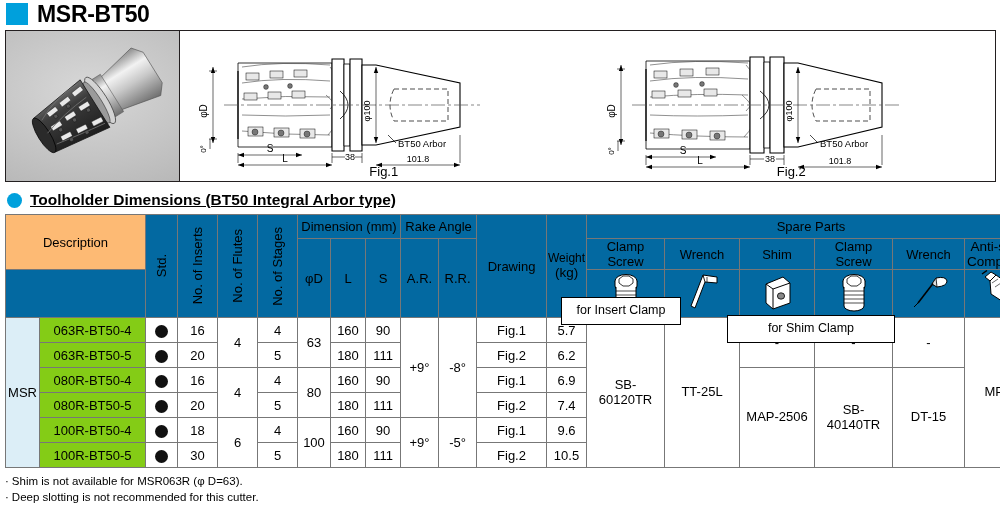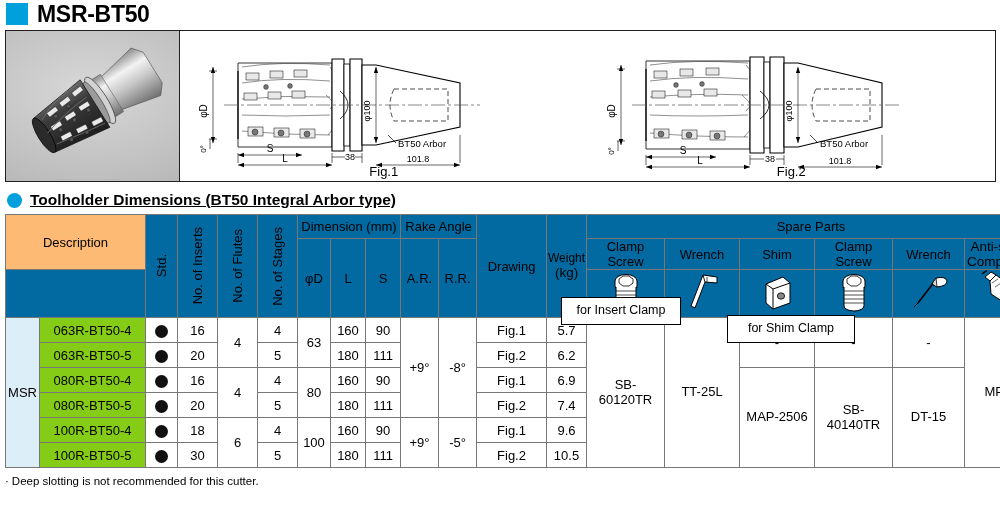--- a/index.html
+++ b/index.html
@@ -121,21 +121,21 @@
   .ovl {
     position: absolute;
     border: 1.4px solid #000;
     background: #fff;
     font-size: 12.5px;
     text-align: center;
     line-height: 1;
     padding: 6px 0 7px;
   }
   #ovl-insert { left: 556px; top: 83px; width: 120px; }
-  #ovl-shim   { left: 722px; top: 101px; width: 128px; }
+  #ovl-shim   { left: 722px; top: 101px; width: 168px; }
 
   
   .notes { margin: 5px 0 0 4px; }
   .note {
     font-size: 11.5px; line-height: 1.42;
     white-space: nowrap;
   }
   .note .b { margin: 0 3px 0 1px; }
 </style>
 </head>
@@ -605,15 +605,18 @@
     </tr>
   </tbody>
 </table>
 
 <div class="ovl" id="ovl-insert">for Insert Clamp</div>
 <div class="ovl" id="ovl-shim">for Shim Clamp</div>
 </div>
 
 <div class="notes">
   <div class="note">
+    <span class="b">·</span><span>Shim is not available for MSR063R (φ D=63).</span>
+  </div>
+  <div class="note">
     <span class="b">·</span><span>Deep slotting is not recommended for this cutter.</span>
   </div>
 </div>
 
 </body></html>

